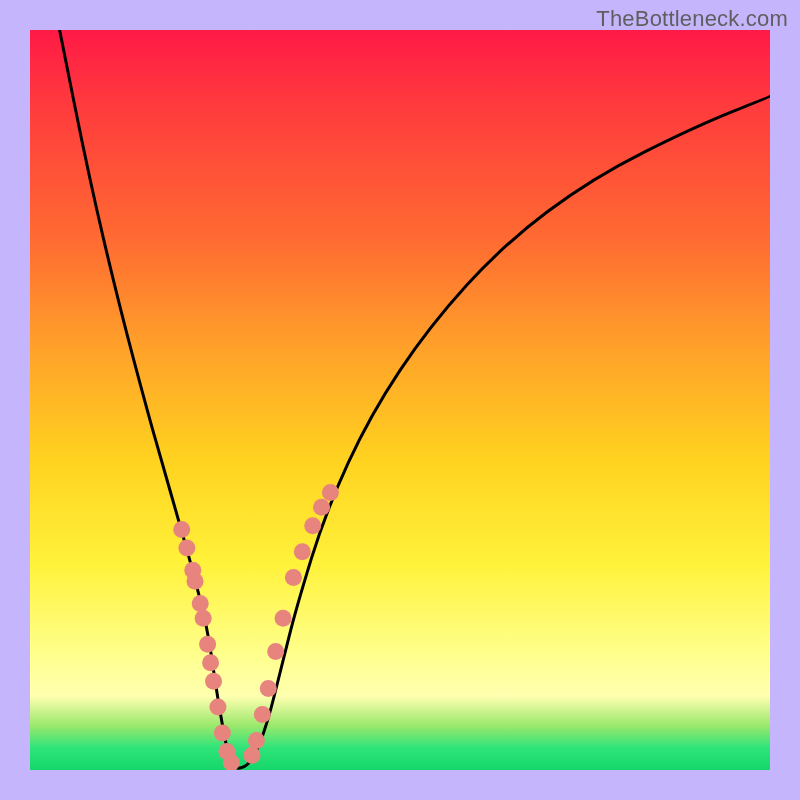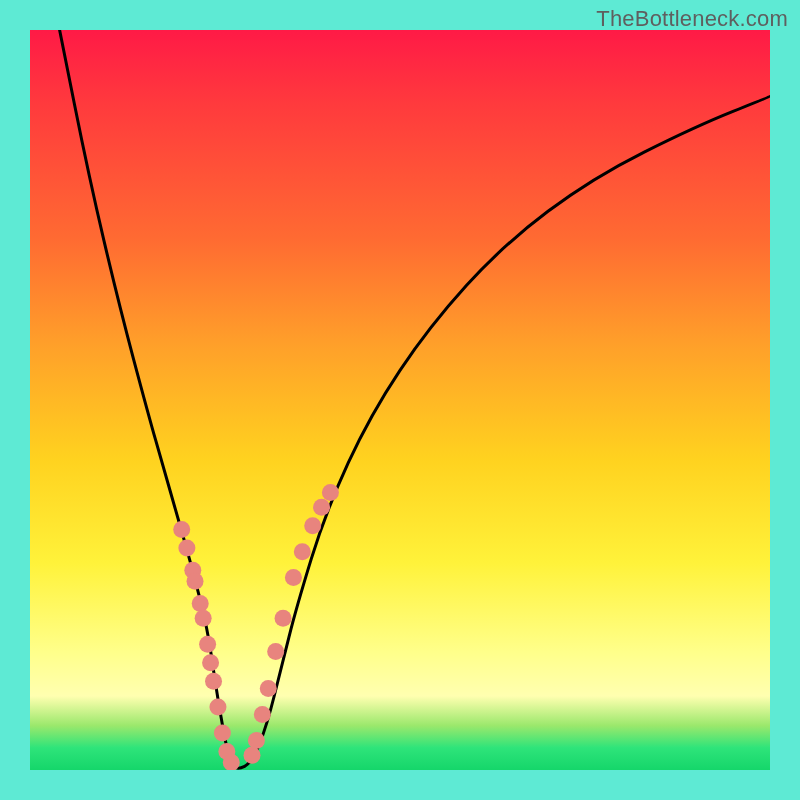--- a/index.html
+++ b/index.html
@@ -7,21 +7,21 @@
     padding: 0;
     width: 800px;
     height: 800px;
     overflow: hidden;
     background: #000;
     font-family: Arial, Helvetica, sans-serif;
   }
   .frame {
     position: absolute;
     inset: 0;
-    background: #5eead4;
+    background: #c4b5fd;
   }
   .plot-area {
     position: absolute;
     left: 30px;
     top: 30px;
     width: 740px;
     height: 740px;
     
     background: linear-gradient(
       to bottom,

